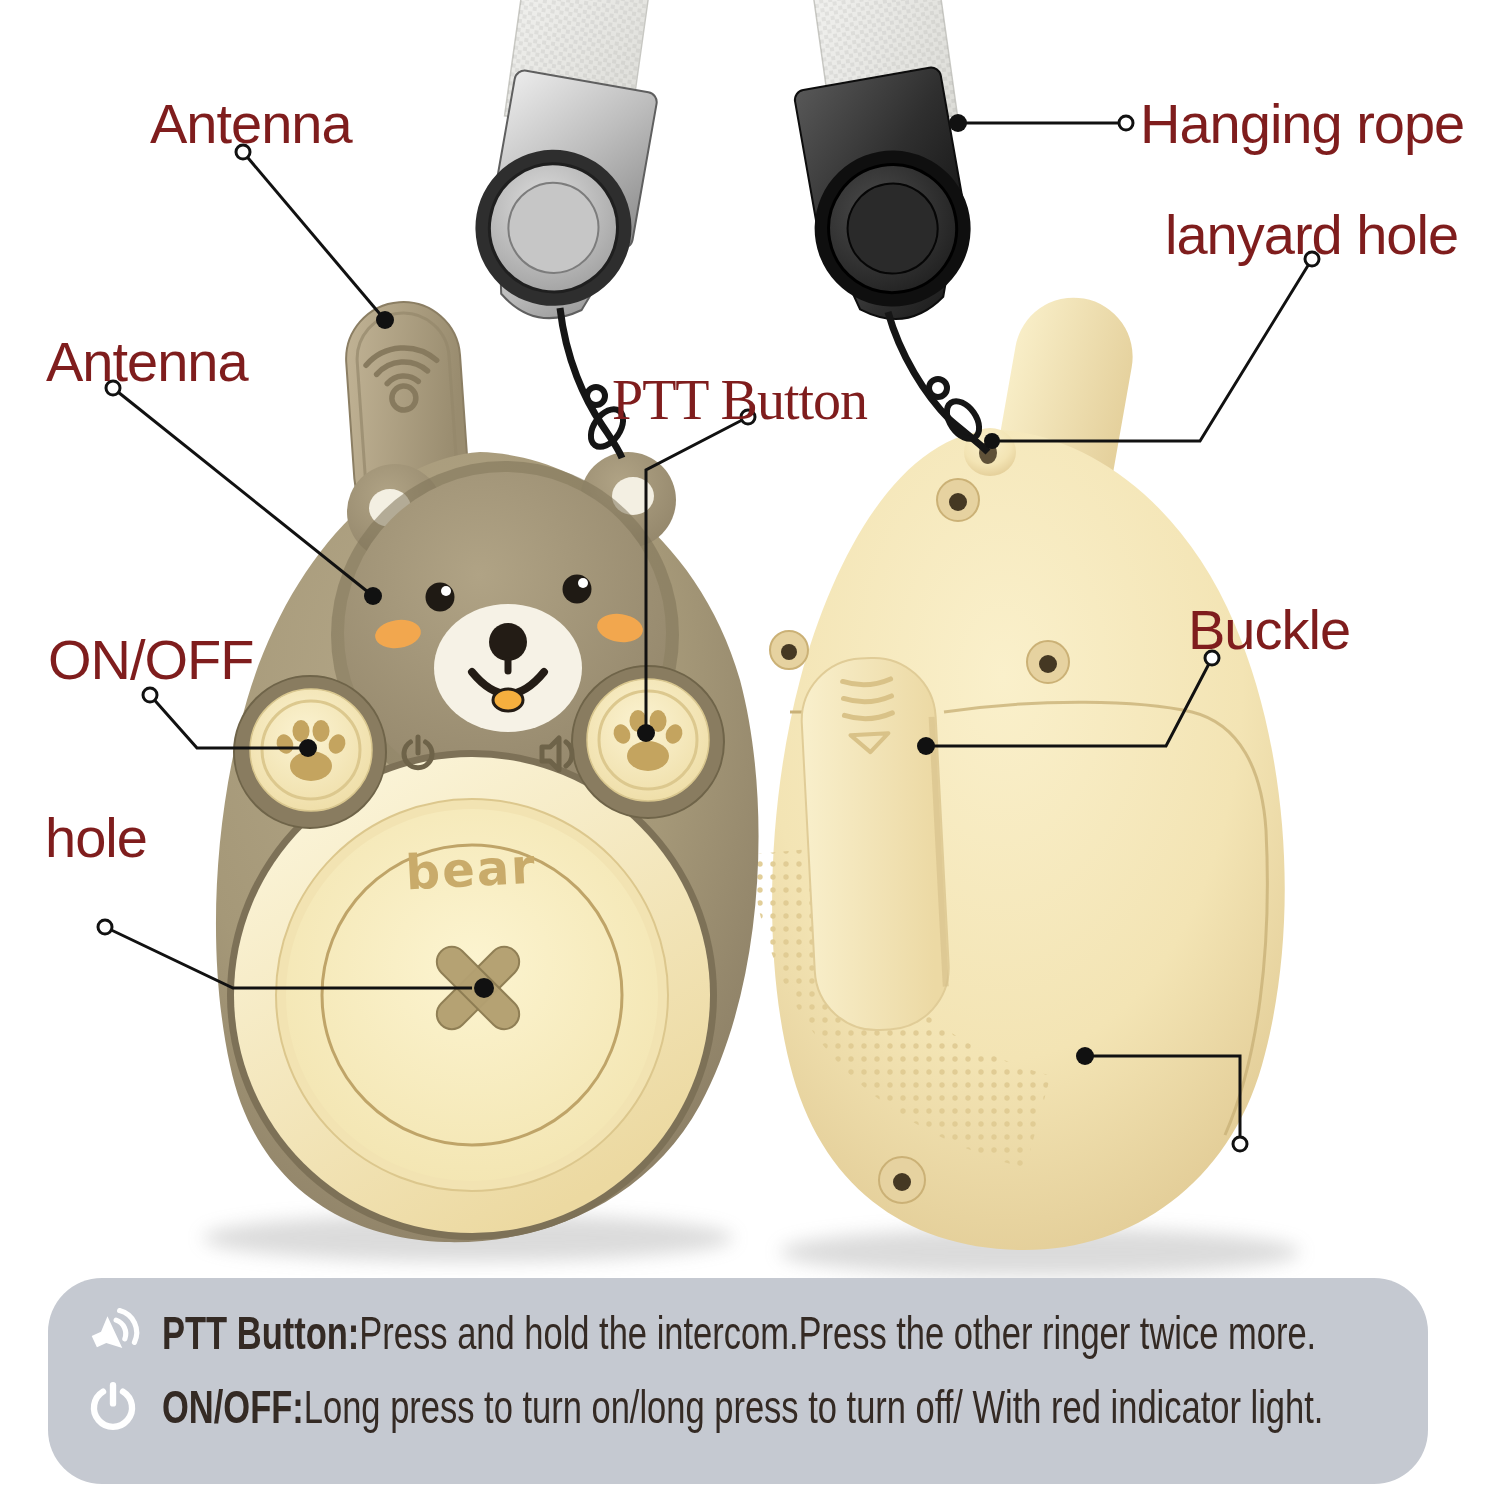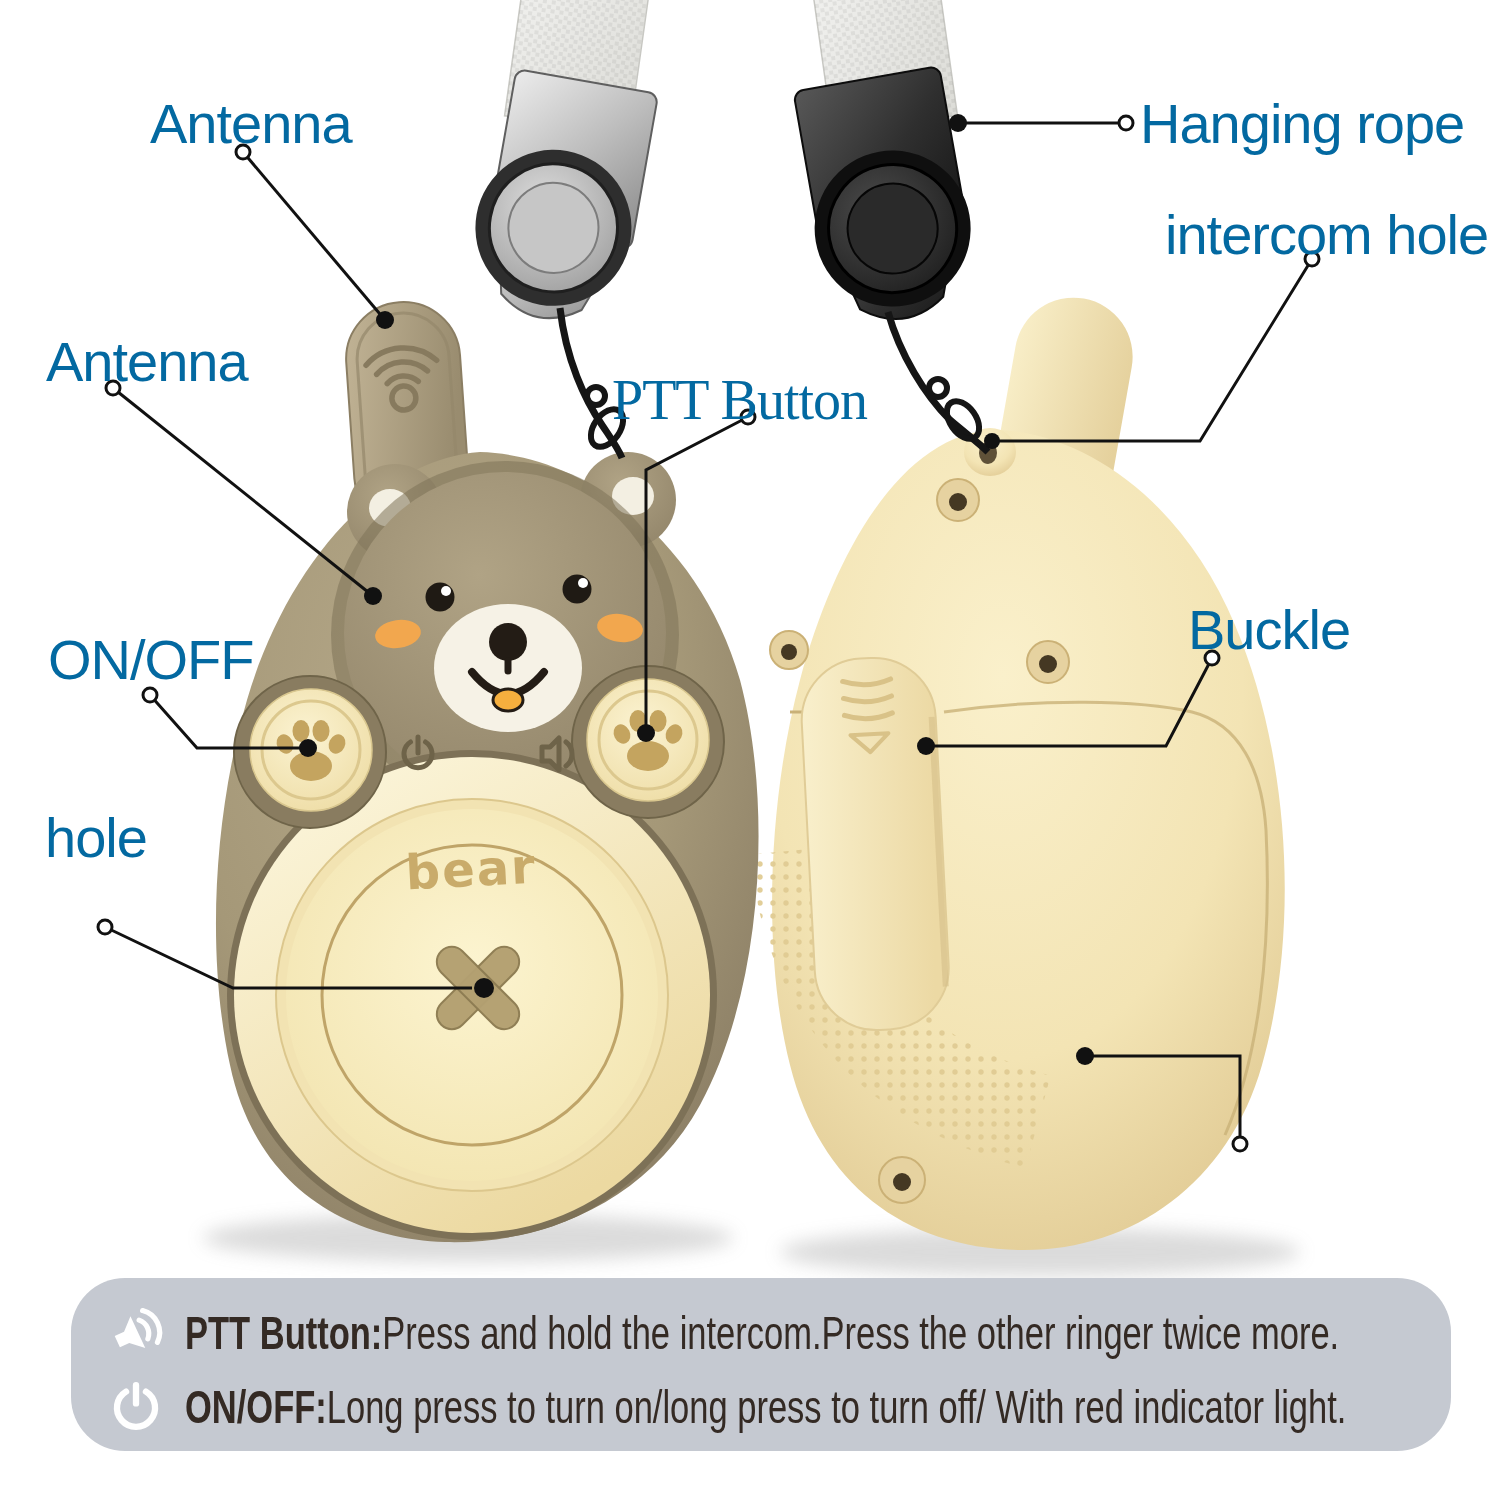--- a/index.html
+++ b/index.html
@@ -2,25 +2,25 @@
 <html><head>
 <meta charset="utf-8">
 <style>
   html,body{margin:0;padding:0;background:#ffffff;}
   #stage{
     position:relative;width:1500px;height:1500px;overflow:hidden;background:#ffffff;
     font-family:"Liberation Sans",sans-serif;
   }
   svg.scene{position:absolute;left:0;top:0;}
   .callout{
-    position:absolute;font-size:56px;letter-spacing:-1px;color:#0369a1;
+    position:absolute;font-size:56px;letter-spacing:-1px;color:#7f1d1d;
     white-space:nowrap;line-height:1.16;
   }
   .panel{
-    position:absolute;left:71px;top:1278px;width:1380px;height:173px;
+    position:absolute;left:48px;top:1278px;width:1380px;height:206px;
     background:#c5c9d1;border-radius:54px;
   }
   .panel .row{position:absolute;left:30px;display:flex;align-items:center;}
   .panel .row1{top:18px;height:74px;}
   .panel .row2{top:92px;height:74px;}
   .panel .ricon{width:70px;height:64px;display:flex;align-items:center;justify-content:center;flex:0 0 70px;}
   .panel .txt{
     font-size:46px;color:#342a24;white-space:nowrap;
     transform:scaleX(0.75);transform-origin:left center;margin-left:14px;
   }
@@ -327,21 +327,21 @@
   </svg>
 
   <div class="callout" style="left:150px;top:92px;">Antenna</div>
   <div class="callout" style="left:46px;top:330px;">Antenna</div>
   <div class="callout" style="left:612px;top:368px;font-family:Liberation Serif, serif;">PTT Button</div>
   <div class="callout" style="left:48px;top:628px;">ON/OFF</div>
   <div class="callout" style="left:45px;top:806px;">
     <span style="display:block">hole</span>
   </div>
   <div class="callout" style="left:1140px;top:92px;">Hanging rope</div>
-  <div class="callout" style="left:1165px;top:203px;">intercom hole</div>
+  <div class="callout" style="left:1165px;top:203px;">lanyard hole</div>
   <div class="callout" style="left:1188px;top:598px;">Buckle</div>
 
   <div class="panel">
     <div class="row row1">
       <span class="ricon">
         <svg width="66" height="66" viewBox="0 0 64 64">
           <g transform="rotate(-25 32 32)">
             <path d="M12 26h10l12-11v34L22 38H12z" fill="#ffffff"></path>
             <path d="M40 22 a14 14 0 0 1 0 20" stroke="#ffffff" stroke-width="5" fill="none" stroke-linecap="round"></path>
             <path d="M47 15 a22 22 0 0 1 0 34" stroke="#ffffff" stroke-width="5" fill="none" stroke-linecap="round"></path>

